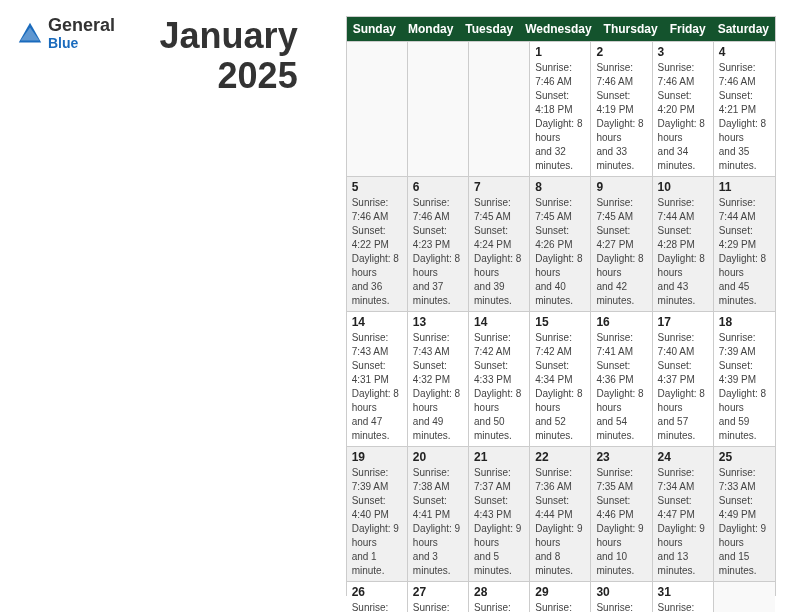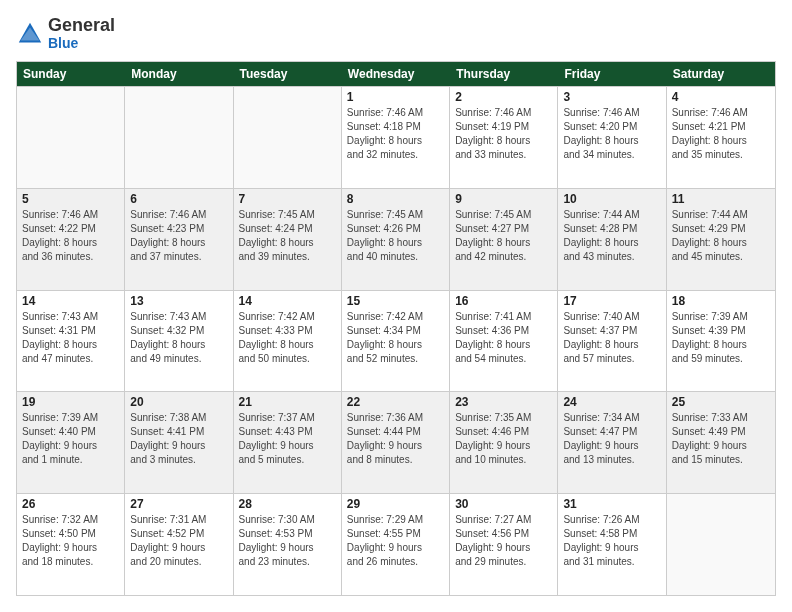--- a/index.html
+++ b/index.html
@@ -8,21 +8,22 @@
       background: #fff;
       width: 792px;
       height: 612px;
       overflow: hidden;
     }
     .page {
       width: 792px;
       height: 612px;
       padding: 16px;
       display: flex;
-      flex-direction: column;
+      flex-direction: row;
+      gap: 48px;
     }
     .header {
       display: flex;
       justify-content: space-between;
       align-items: flex-start;
       margin-bottom: 10px;
     }
     .logo {
       display: flex;
       align-items: center;
@@ -128,20 +129,21 @@
       <svg class="logo-icon" viewBox="0 0 30 30">
         <polygon points="15,3 27,24 3,24" fill="#1a6bbd"></polygon>
         <polygon points="15,8 25,22 5,22" fill="#fff" opacity="0.3"></polygon>
       </svg>
       <div class="logo-text">
         <span class="logo-general">General</span>
         <span class="logo-blue">Blue</span>
       </div>
     </div>
     <div class="title-section">
+      <div class="month-title">January 2025</div>
     </div>
   </div>
 
   <div class="calendar">
     <div class="cal-header">
     <div class="cal-header-cell">Sunday</div>
         <div class="cal-header-cell">Monday</div>
         <div class="cal-header-cell">Tuesday</div>
         <div class="cal-header-cell">Wednesday</div>
         <div class="cal-header-cell">Thursday</div>

